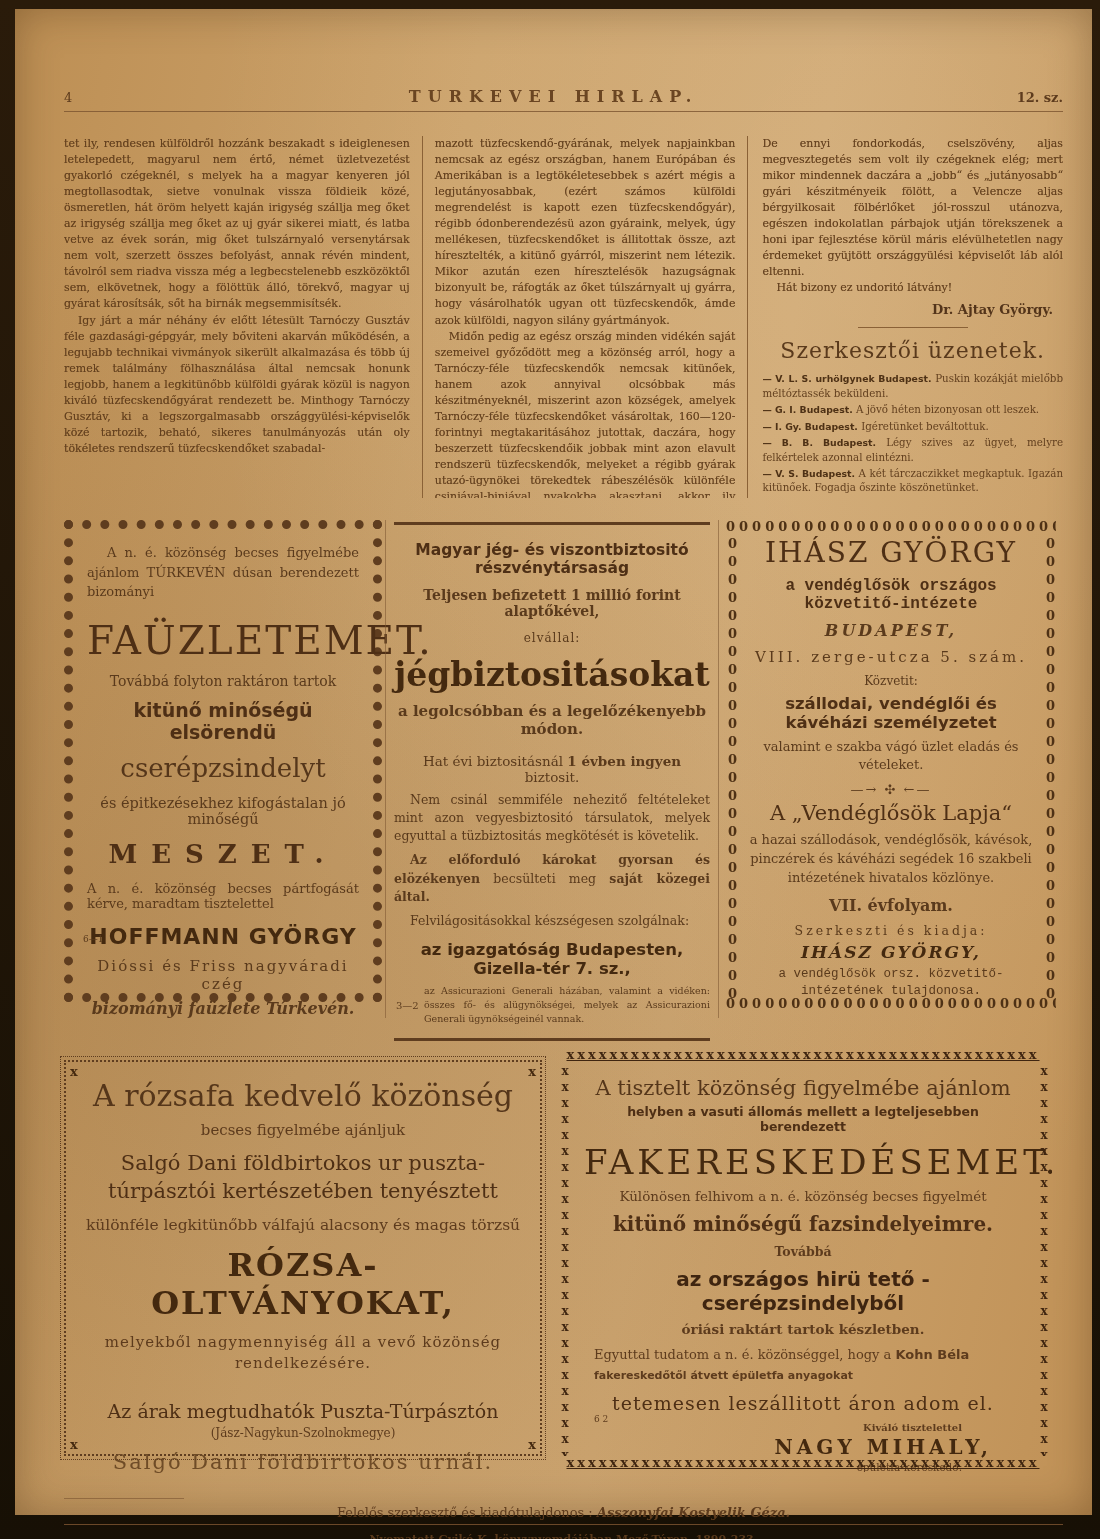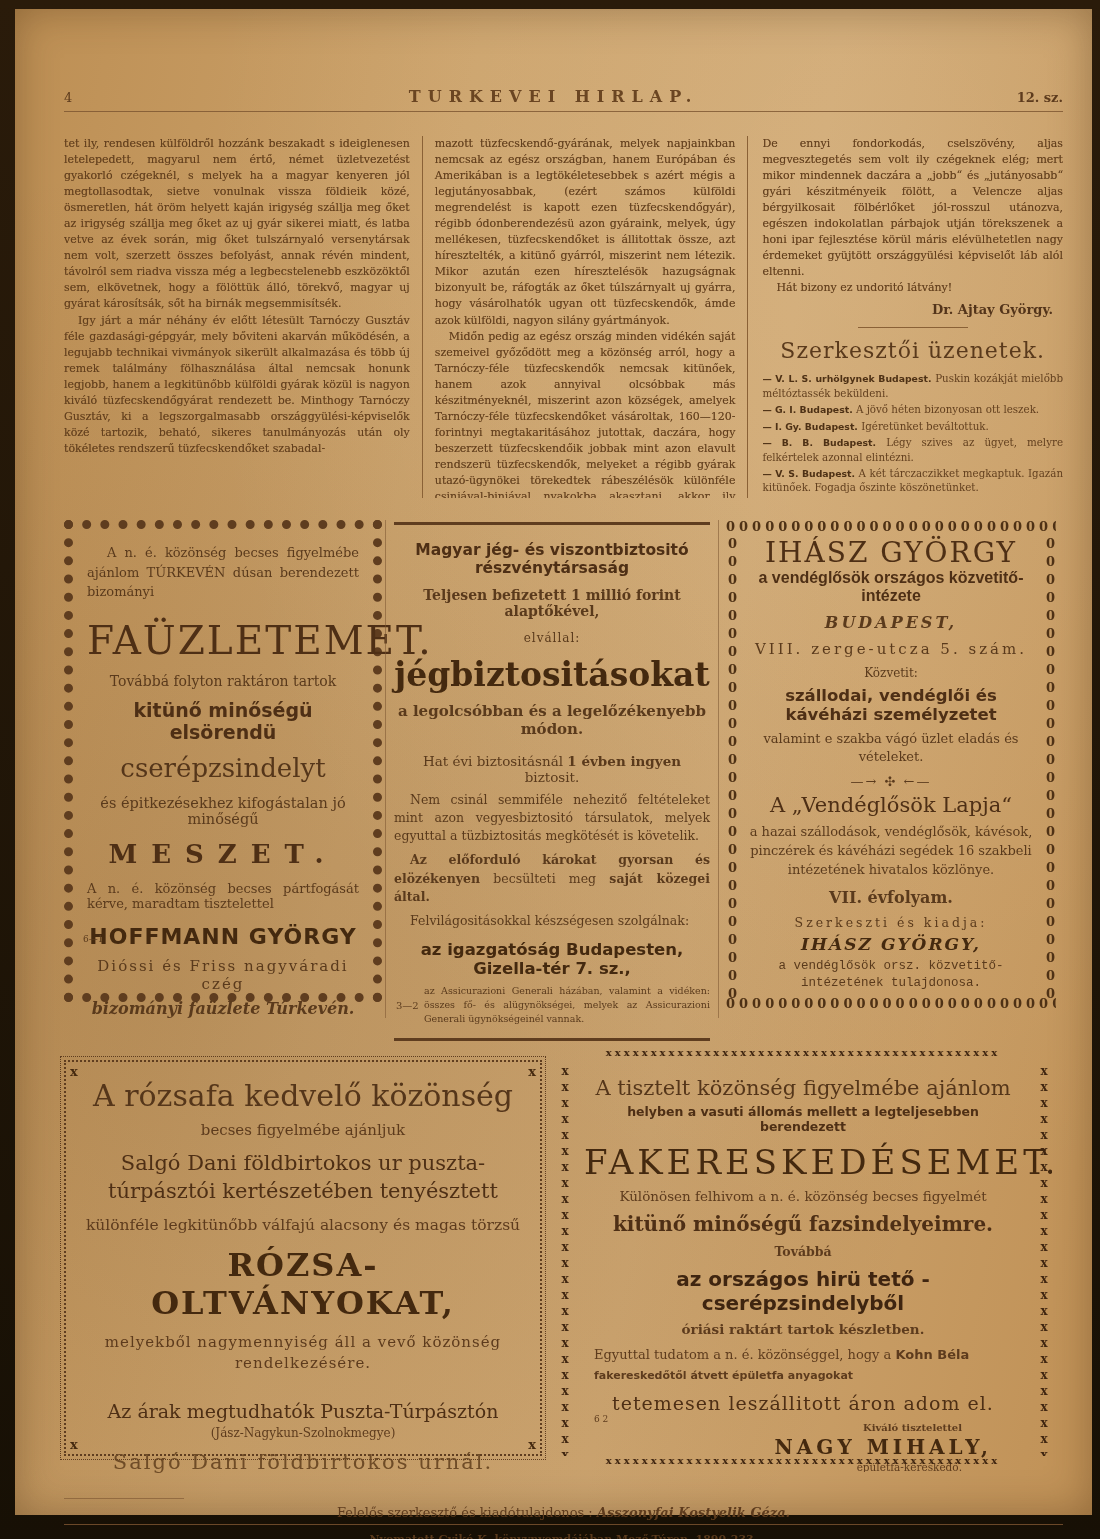--- a/index.html
+++ b/index.html
@@ -66,21 +66,21 @@
   .jb-l1{font-size:14px;font-weight:bold;margin-top:10px;}
   .jb-l2{font-size:12px;margin-top:12px;letter-spacing:1px;}
   .jb-head{font-size:33px;font-weight:bold;margin:10px 0 8px;color:#44290f;}
   .jb-l3{font-size:15px;font-weight:bold;}
   .jb-l4{font-size:13.5px;margin-top:15px;}
   .jb-p{font-size:12.5px;line-height:1.45;text-align:justify;text-indent:16px;margin:6px 0 0;}
   .jb-addr{font-family:"DejaVu Sans",sans-serif;font-weight:bold;font-size:16.5px;margin-top:10px;color:#44290f;}
   .jb-note{font-size:9.5px;line-height:1.5;text-align:justify;margin-top:6px;position:relative;padding-left:30px;}
   .jb-ed{position:absolute;left:2px;top:14px;font-size:10px;}
   .ih-name{font-size:28px;letter-spacing:2px;margin-top:12px;color:#4e2f15;}
-  .ih-l1{font-family:Liberation Sans, sans-serif;font-weight:bold;font-size:16px;color:#4e2f15;}
+  .ih-l1{font-family:Liberation Mono, monospace;font-weight:bold;font-size:16px;margin-top:8px;color:#4e2f15;}
   .ih-city{font-size:16px;font-weight:bold;font-style:italic;letter-spacing:3px;margin-top:8px;}
   .ih-addr{font-size:15px;letter-spacing:3px;margin-top:8px;}
   .ih-l2{font-size:12px;margin-top:8px;}
   .ih-l3{font-family:"DejaVu Sans",sans-serif;font-weight:bold;font-size:16.5px;margin-top:6px;color:#4e2f15;}
   .ih-l4{font-size:13px;margin-top:6px;line-height:1.4;}
   .ih-div{font-size:13px;letter-spacing:2px;margin-top:8px;}
   .ih-paper{font-size:21px;font-weight:normal;margin-top:4px;color:#4e2f15;}
   .ih-desc{font-size:13px;line-height:1.45;margin-top:6px;}
   .ih-vol{font-size:16px;font-weight:bold;margin-top:8px;}
   .ih-l5{font-size:12.5px;letter-spacing:3px;margin-top:8px;}
@@ -95,22 +95,22 @@
   .rz-title{font-size:30px;margin-top:8px;color:#55361a;}
   .rz-l1{font-size:15px;margin-top:8px;}
   .rz-l2{font-size:21px;line-height:1.35;margin-top:10px;color:#4e2f15;}
   .rz-l3{font-size:15.5px;margin-top:10px;}
   .rz-head{font-size:32px;font-weight:bold;letter-spacing:2px;margin-top:12px;color:#44290f;}
   .rz-l4{font-size:15px;letter-spacing:1px;line-height:1.4;margin-top:10px;}
   .rz-l5{font-size:19px;margin-top:26px;color:#4e2f15;}
   .rz-l6{font-size:12px;margin-top:4px;}
   .rz-l7{font-size:21px;letter-spacing:2px;margin-top:10px;color:#6f4c27;}
   .boxB{width:498px;height:424px;position:relative;padding:14px 30px;text-align:center;box-sizing:border-box;overflow:hidden;}
-  .xrow{position:absolute;left:2px;right:2px;height:16px;font-size:10px;font-weight:bold;letter-spacing:3px;
-    color:#3f2510;white-space:nowrap;overflow:hidden;text-align:center;line-height:1;}
+  .xrow{position:absolute;left:2px;right:2px;height:16px;font-size:13px;font-weight:bold;letter-spacing:3px;
+    color:#3f2510;white-space:nowrap;overflow:hidden;text-align:center;line-height:1;text-decoration:underline;}
   .x-top{top:0;} .x-bot{bottom:0;}
   .xcol{position:absolute;top:16px;bottom:16px;width:15px;writing-mode:vertical-rl;text-orientation:upright;
     font-size:12px;font-weight:bold;letter-spacing:2px;color:#3f2510;overflow:hidden;line-height:1;}
   .x-left{left:2px;} .x-right{right:2px;}
   .fk-l1{font-size:21px;margin-top:14px;color:#55361a;}
   .fk-l2{font-family:"DejaVu Sans",sans-serif;font-weight:bold;font-size:12.5px;margin-top:4px;color:#4e2f15;}
   .fk-title{font-size:34px;letter-spacing:4px;margin-top:8px;color:#44290f;}
   .fk-l3{font-size:13.5px;margin-top:6px;}
   .fk-l4{font-size:20px;font-weight:bold;margin-top:8px;color:#4e2f15;}
   .fk-l5{font-size:12.5px;font-weight:bold;margin-top:8px;}

